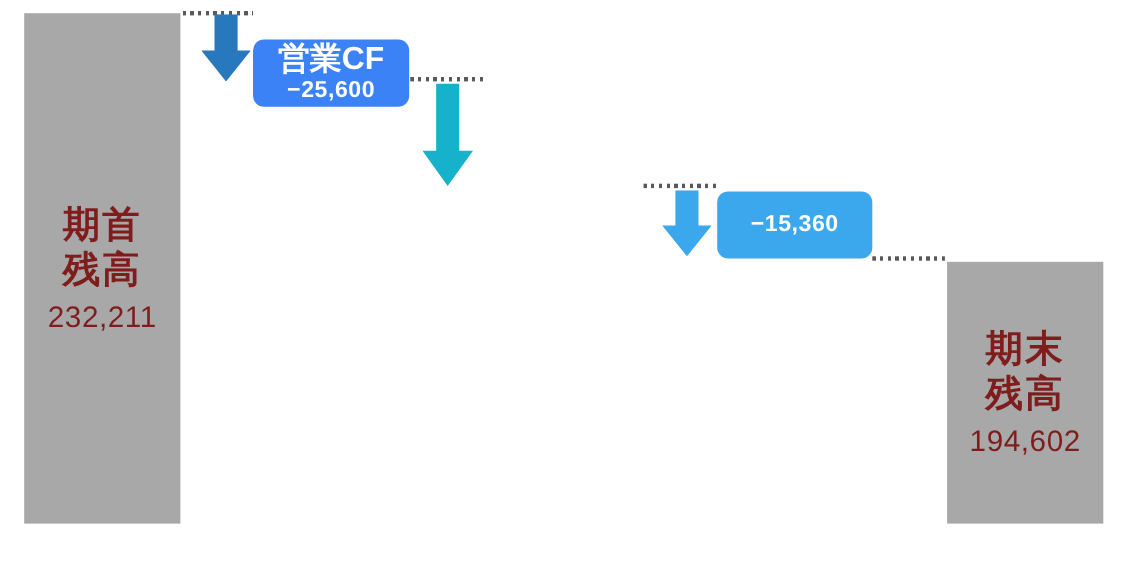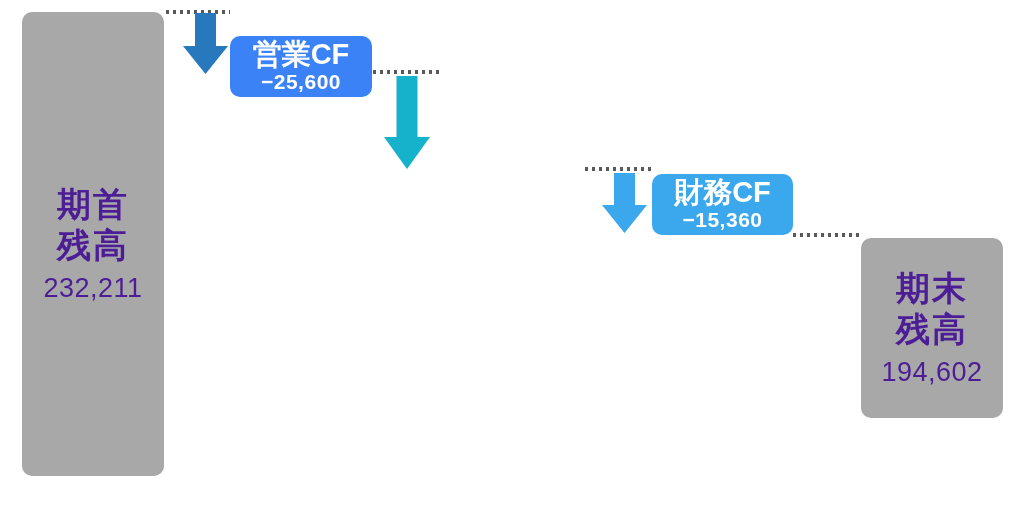--- a/index.html
+++ b/index.html
@@ -6,27 +6,27 @@
   html, body { background: #ffffff; }
   body {
     font-family: "Liberation Sans", "DejaVu Sans", sans-serif;
     width: 1024px; height: 512px; position: relative; overflow: hidden;
   }
   .canvas { position: absolute; left: 0; top: 0; width: 1024px; height: 512px; }
 
   
   .bar {
     position: absolute;
-    border-radius: 10px;
+    border-radius: 0;
     display: flex; flex-direction: column;
     align-items: center; justify-content: center;
-    color: #4c1d95; text-align: center;
+    color: #7f1d1d; text-align: center;
   }
   .bar-begin { left: 22px;  top: 12px;  width: 142px; height: 464px; }
-  .bar-end   { left: 861px; top: 238px; width: 142px; height: 180px; align-items: center; }
+  .bar-end   { left: 861px; top: 238px; width: 142px; height: 238px; align-items: center; }
   .bar-label { font-size: 34px; font-weight: bold; line-height: 1.18; letter-spacing: 2px; }
   .bar-value { font-size: 27px; font-weight: normal; margin-top: 8px; letter-spacing: 0.5px; }
 
   
   .step {
     position: absolute;
     border-radius: 10px;
     display: flex; flex-direction: column;
     align-items: center; justify-content: center;
     color: #ffffff; text-align: center;
@@ -89,21 +89,20 @@
   </svg>
 
 
   <div class="dots dots-3" style="color: rgb(89, 89, 89);"></div>
 
   <svg class="arrow arrow-3" viewBox="0 0 45 60">
     <polygon points="12,0 33,0 33,32 45,32 22.5,60 0,32 12,32" style="fill: rgb(59, 167, 236);"></polygon>
   </svg>
 
   <div class="step step-3" style="background-color: rgb(59, 167, 236);">
-    <div class="step-label">財務CF</div>
     <div class="step-value">−15,360</div>
   </div>
 
   <div class="dots dots-4" style="color: rgb(89, 89, 89);"></div>
 
   <div class="bar bar-end" style="background-color: rgb(168, 168, 168);">
     <div class="bar-label">
       <div>期末</div>
       <div>残高</div>
     </div>

